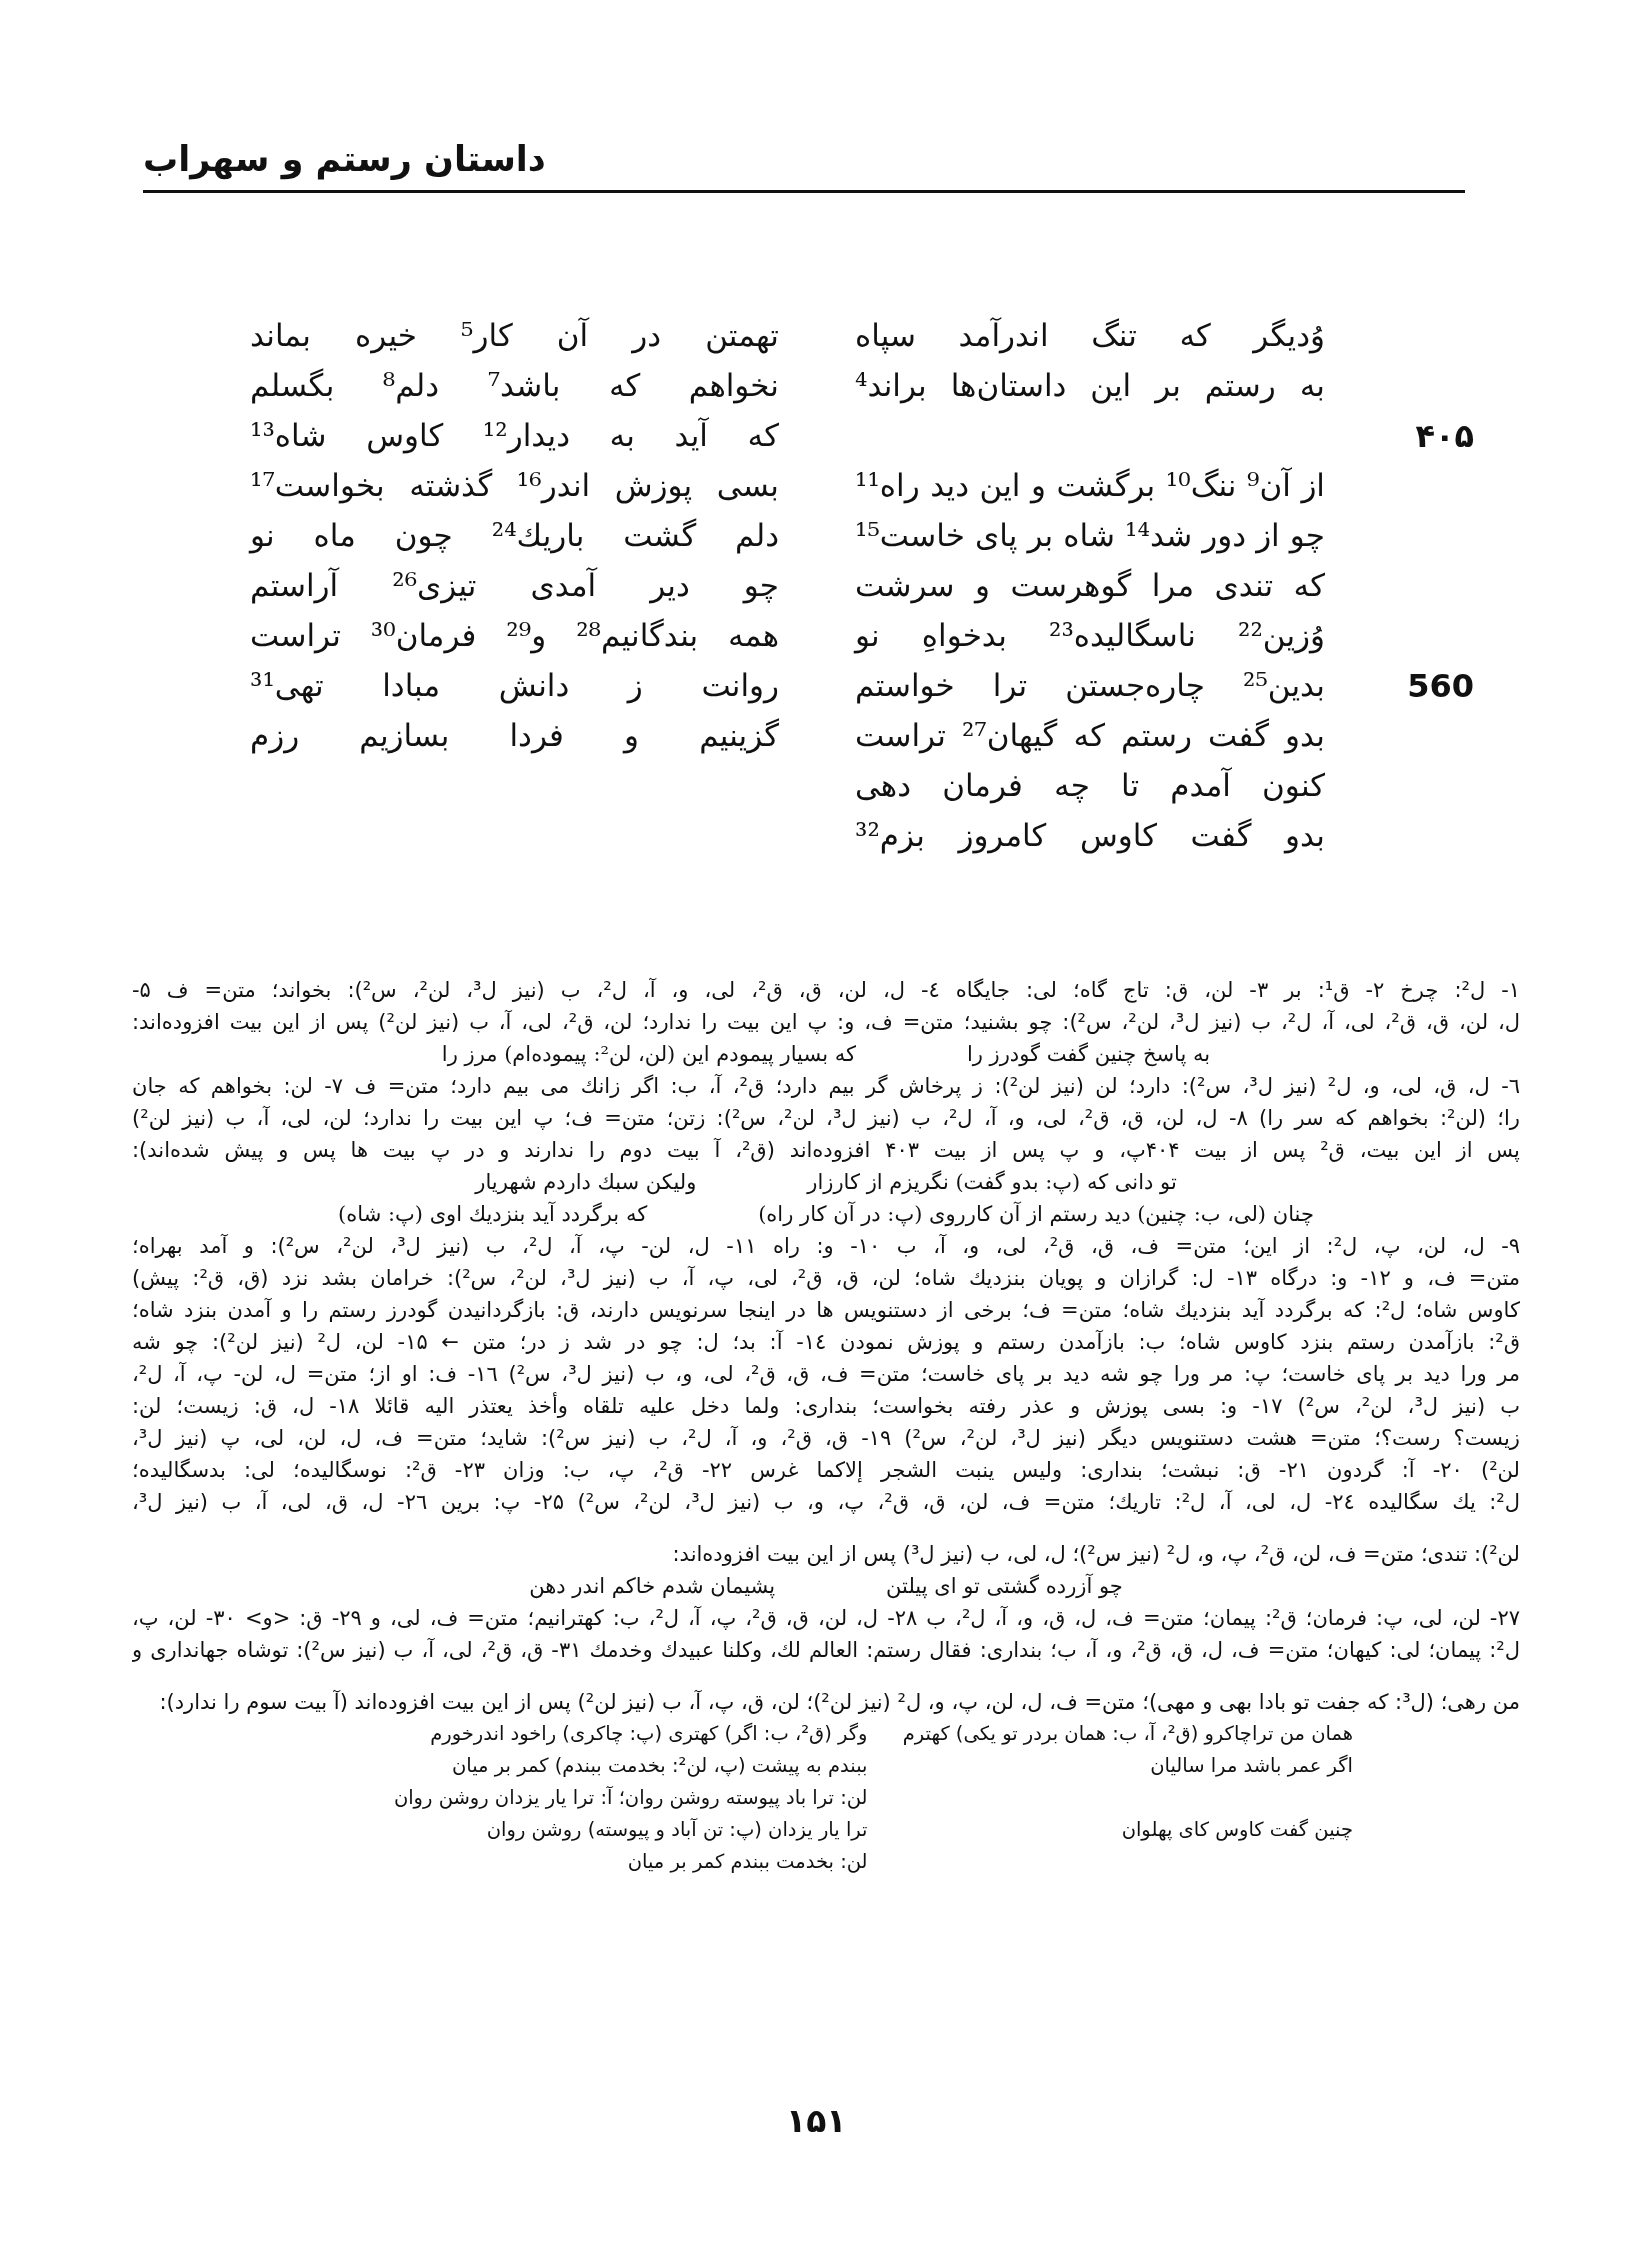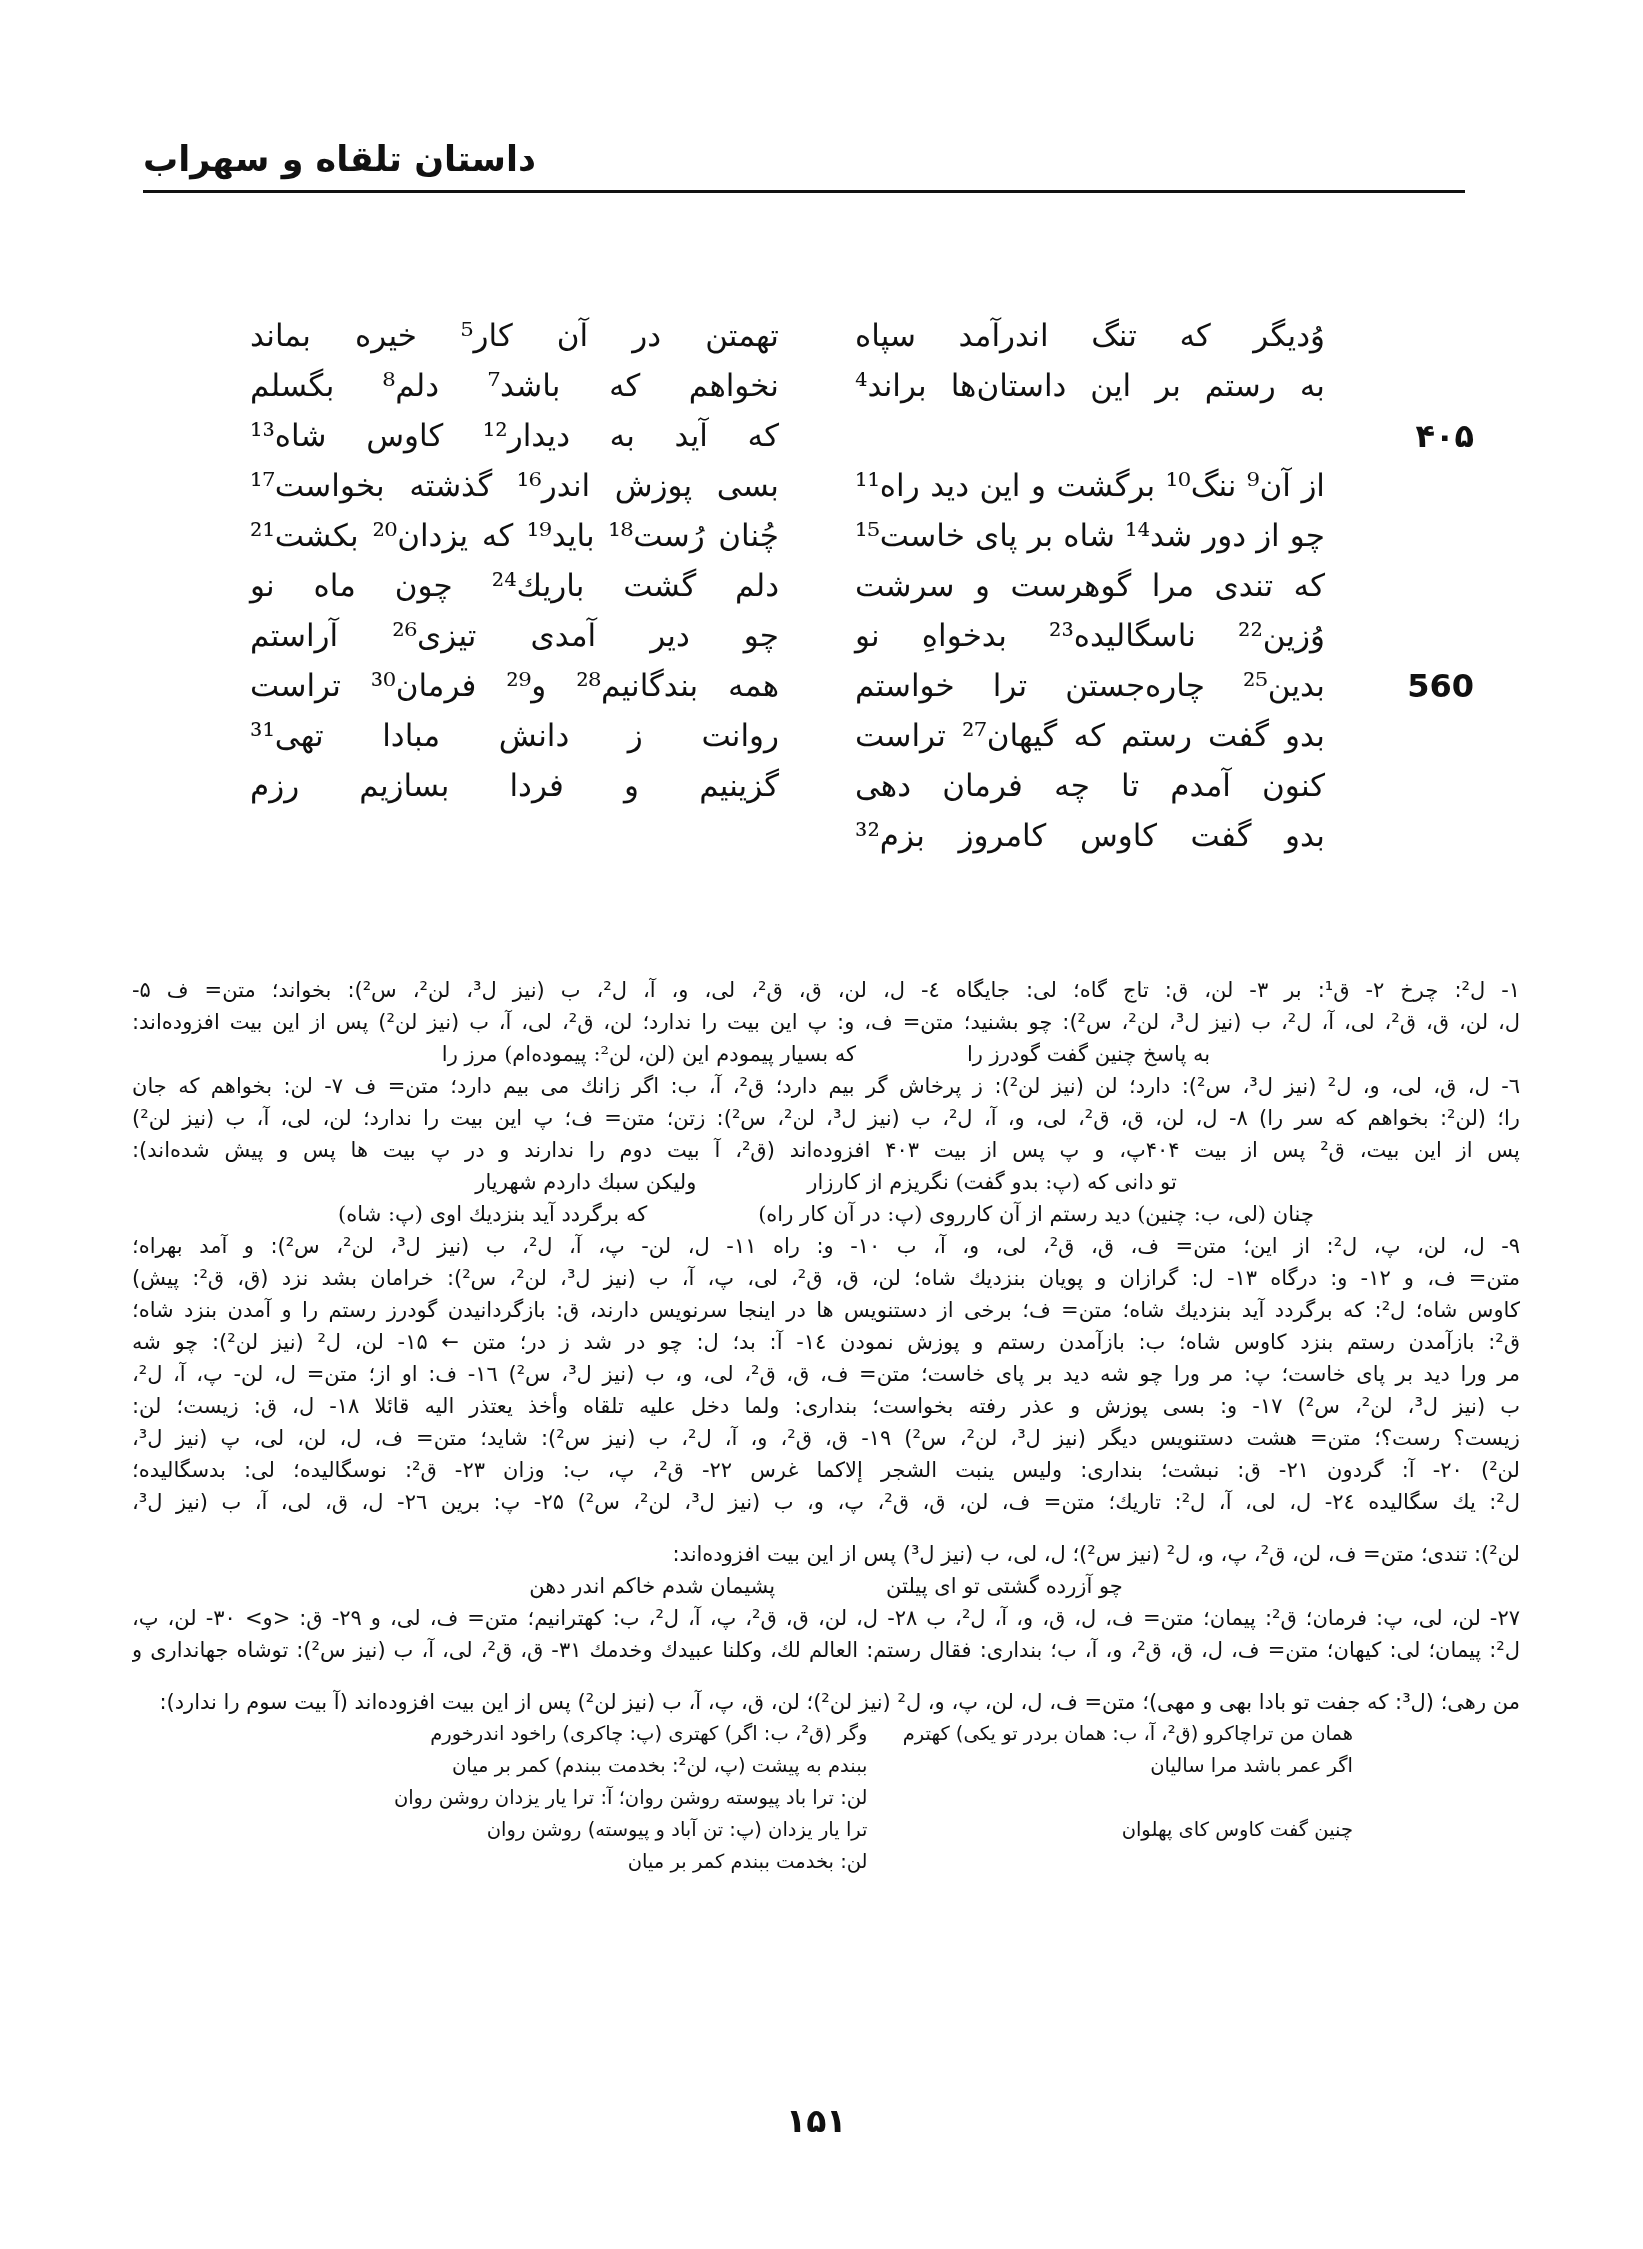--- a/index.html
+++ b/index.html
@@ -26,21 +26,21 @@
   .note-pair { display:grid; grid-template-columns:1fr 1fr; padding:0 167px 0 250px; font-size:19.5px; }
   .note-pair span { white-space:nowrap; }
   .gap { height:21px; }
 
   .page-number { position:absolute; left:786px; top:2101px; font-size:33px; font-weight:bold; direction:rtl; }
 </style>
 </head>
 <body>
 
 <div class="header">
-  <div class="header-title">داستان تلقاه و سهراب</div>
+  <div class="header-title">داستان رستم و سهراب</div>
   <div class="header-rule"></div>
 </div>
 
 <div class="poem">
   <div class="col col-right">
     <div class="verse">
         <span class="vnum"></span>
         <span class="vtext">وُدیگر که تنگ اندرآمد سپاه</span>
       </div>
     <div class="verse">
@@ -89,23 +89,20 @@
         <span class="vtext">تهمتن در آن کار⁵ خیره بماند</span>
       </div>
     <div class="verse">
         <span class="vtext">نخواهم که باشد⁷ دلم⁸ بگسلم</span>
       </div>
     <div class="verse">
         <span class="vtext">که آید به دیدار¹² کاوس شاه¹³</span>
       </div>
     <div class="verse">
         <span class="vtext">بسی پوزش اندر¹⁶ گذشته بخواست¹⁷</span>
-      </div>
-    <div class="verse">
-        <span class="vtext">چُنان رُست¹⁸ باید¹⁹ که یزدان²⁰ بکشت²¹</span>
       </div>
     <div class="verse">
         <span class="vtext">دلم گشت باریك²⁴ چون ماه نو</span>
       </div>
     <div class="verse">
         <span class="vtext">چو دیر آمدی تیزی²⁶ آراستم</span>
       </div>
     <div class="verse">
         <span class="vtext">همه بندگانیم²⁸ و²⁹ فرمان³⁰ تراست</span>
       </div>

